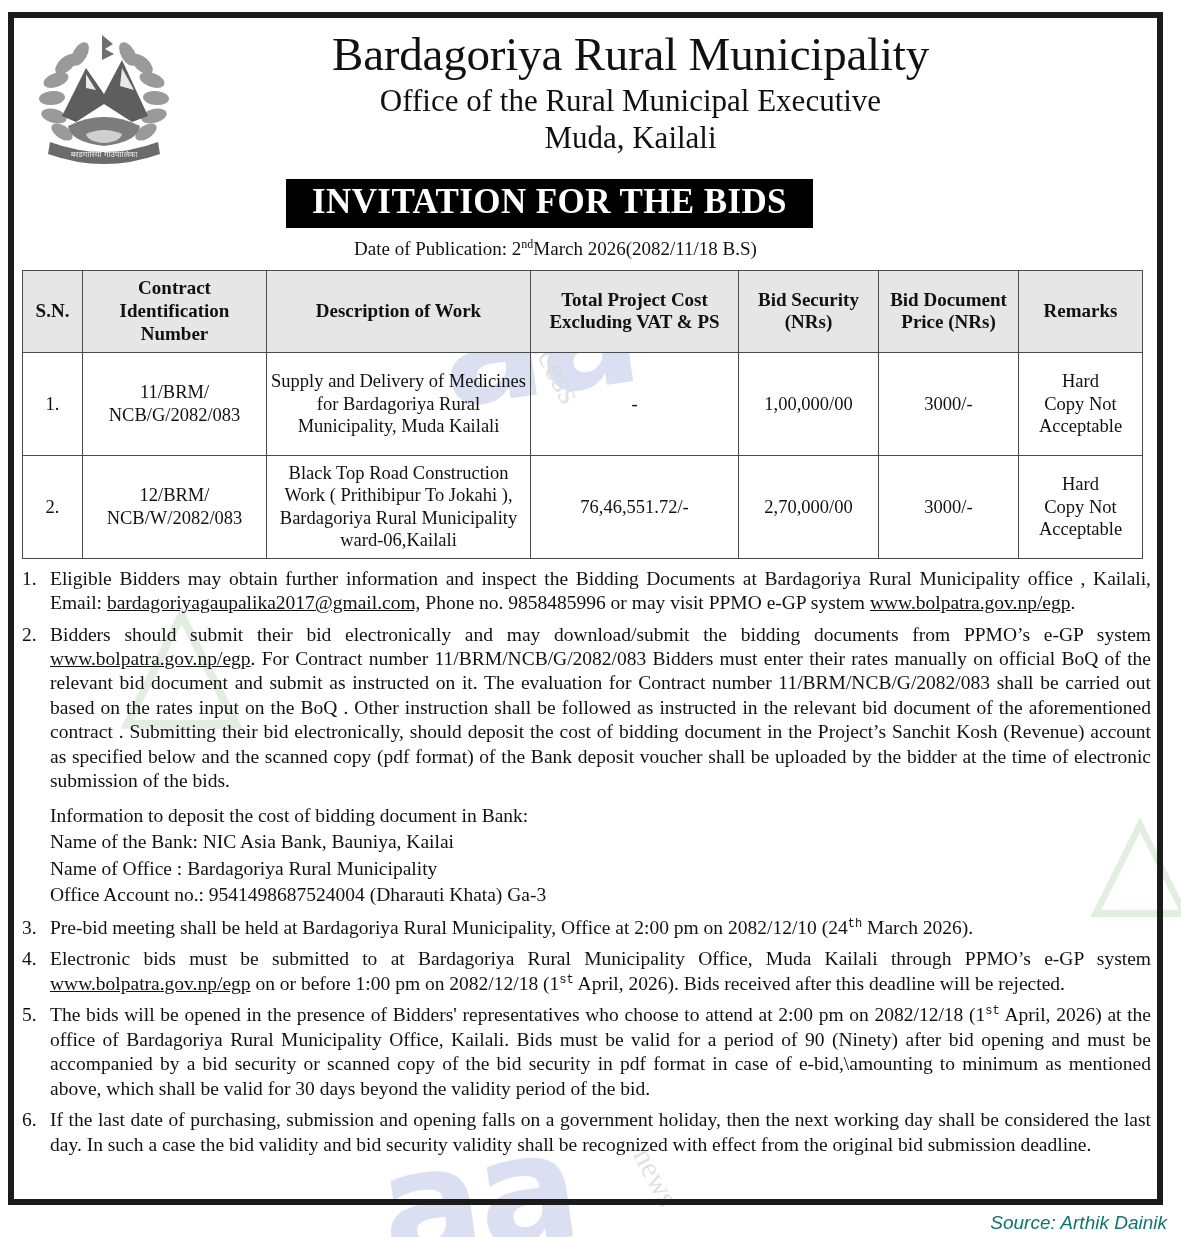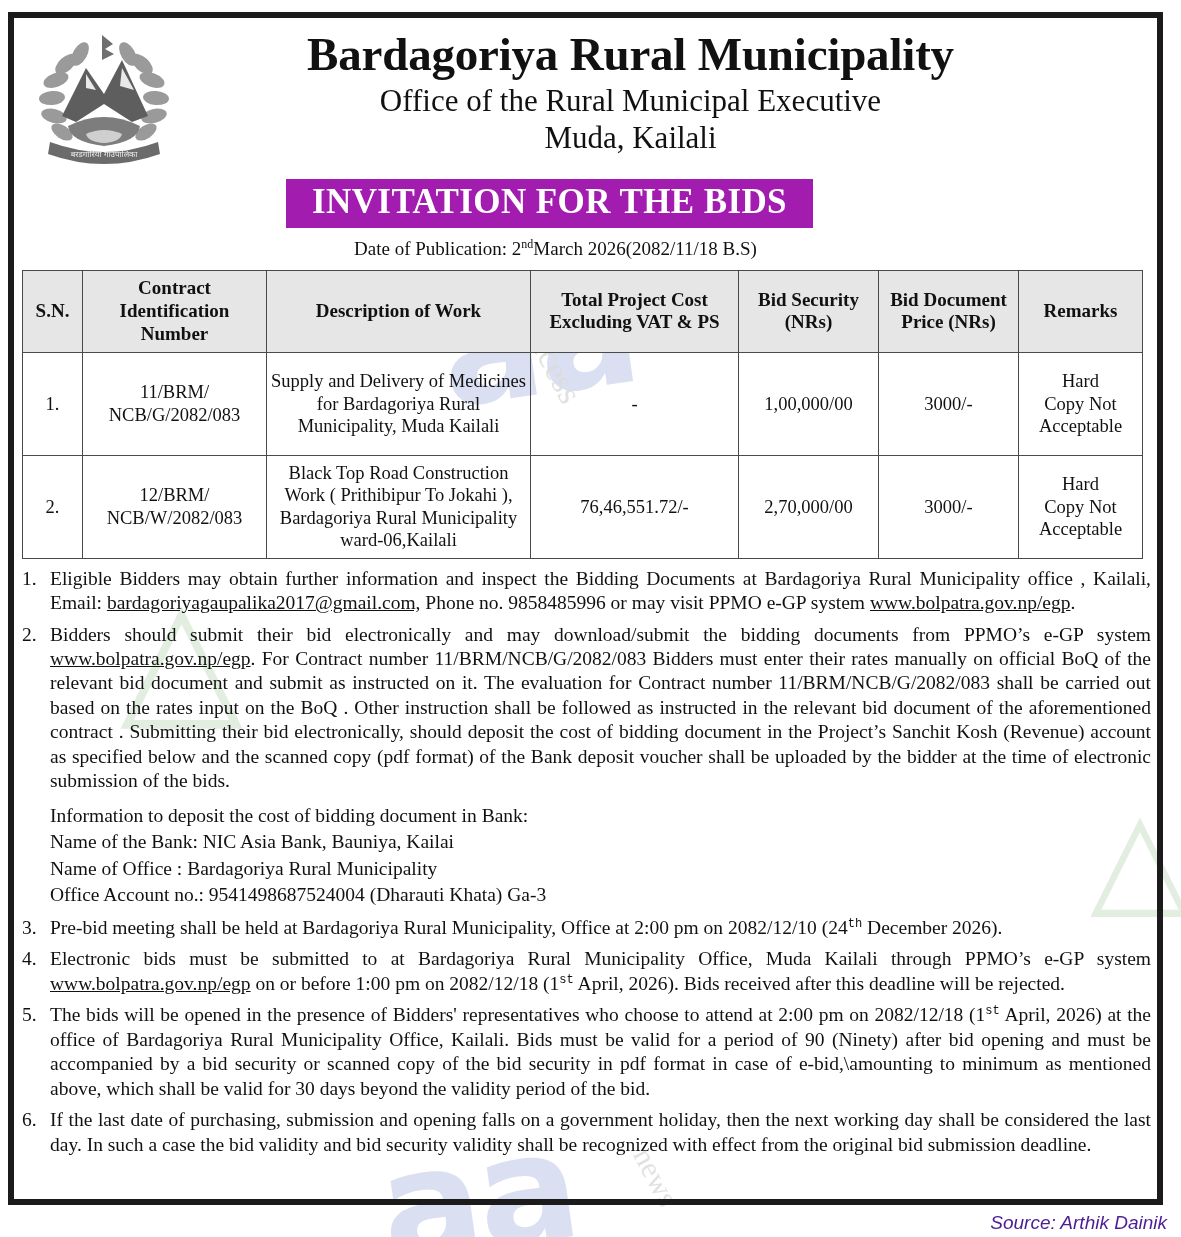--- a/index.html
+++ b/index.html
@@ -89,39 +89,39 @@
     margin-top: 10px;
   }
   .emblem svg { display: block; width: 152px; height: 142px; }
   .titles {
     flex: 1 1 auto;
     text-align: center;
     padding-right: 70px;
   }
   .org-name {
     font-size: 47px;
-    font-weight: 700;
+    font-weight: 400;
     line-height: 1.06;
     letter-spacing: -0.2px;
     margin-top: 10px;
   }
   .org-sub1 {
     font-size: 31px;
     line-height: 1.12;
     margin-top: 4px;
   }
   .org-sub2 {
     font-size: 31px;
     line-height: 1.12;
     margin-top: 2px;
   }
   .banner-wrap { text-align: center; margin-top: 7px; padding-right: 72px; }
   .banner {
     display: inline-block;
-    background: #a21caf;
+    background: #000000;
     color: #ffffff;
     font-size: 35px;
     font-weight: 700;
     letter-spacing: 0.4px;
     padding: 3px 26px 6px 26px;
     line-height: 1.14;
   }
 
   .pubdate {
     text-align: center;
@@ -205,21 +205,21 @@
   .bank-block div { white-space: nowrap; }
 
   
   .source {
     position: absolute;
     right: 14px;
     top: 1212px;
     font-family: "Liberation Sans", "DejaVu Sans", sans-serif;
     font-style: italic;
     font-size: 19px;
-    color: #4c1d95;
+    color: #0f766e;
     z-index: 3;
   }
 </style>
 </head>
 <body>
 
 <div class="wm-layer">
   <div class="wm-blue wm1">aa</div>
   <div class="wm-blue wm2">aa</div>
   <div class="wm-grey wm3">ccess</div>
@@ -378,21 +378,21 @@
 
     <div class="bank-block">
       <div>Information to deposit the cost of bidding document in Bank:</div>
       <div>Name of the Bank: NIC Asia Bank, Bauniya, Kailai</div>
       <div>Name of Office : Bardagoriya Rural Municipality</div>
       <div>Office Account no.: 9541498687524004 (Dharauti Khata) Ga-3</div>
     </div>
 
     <div class="clause">
       <div class="cl-num">3.</div>
-      <div class="cl-body nojustify"><span>Pre-bid meeting shall be held at Bardagoriya Rural Municipality, Office at 2:00 pm on 2082/12/10 (24</span><sup class="ord">th</sup><span> December 2026).</span></div>
+      <div class="cl-body nojustify"><span>Pre-bid meeting shall be held at Bardagoriya Rural Municipality, Office at 2:00 pm on 2082/12/10 (24</span><sup class="ord">th</sup><span> March 2026).</span></div>
     </div>
 
     <div class="clause">
       <div class="cl-num">4.</div>
       <div class="cl-body"><span>Electronic bids must be submitted to at Bardagoriya Rural Municipality Office, Muda Kailali through PPMO’s e-GP system </span><a class="u" href="#" style="color:inherit;">www.bolpatra.gov.np/egp</a><span> on or before 1:00 pm on 2082/12/18 (1</span><sup class="ord">st</sup><span> April, 2026). Bids received after this deadline will be rejected.</span></div>
     </div>
 
     <div class="clause">
       <div class="cl-num">5.</div>
       <div class="cl-body"><span>The bids will be opened in the presence of  Bidders' representatives who choose to attend at 2:00 pm on 2082/12/18 (1</span><sup class="ord">st</sup><span> April, 2026) at the office of  Bardagoriya Rural Municipality Office, Kailali. Bids must be valid for a period of 90 (Ninety) after bid opening and must be accompanied by a bid security or scanned copy of the bid security in pdf format in case of e-bid,\amounting to minimum as mentioned above, which shall be valid for 30 days beyond the validity period of the bid.</span></div>

